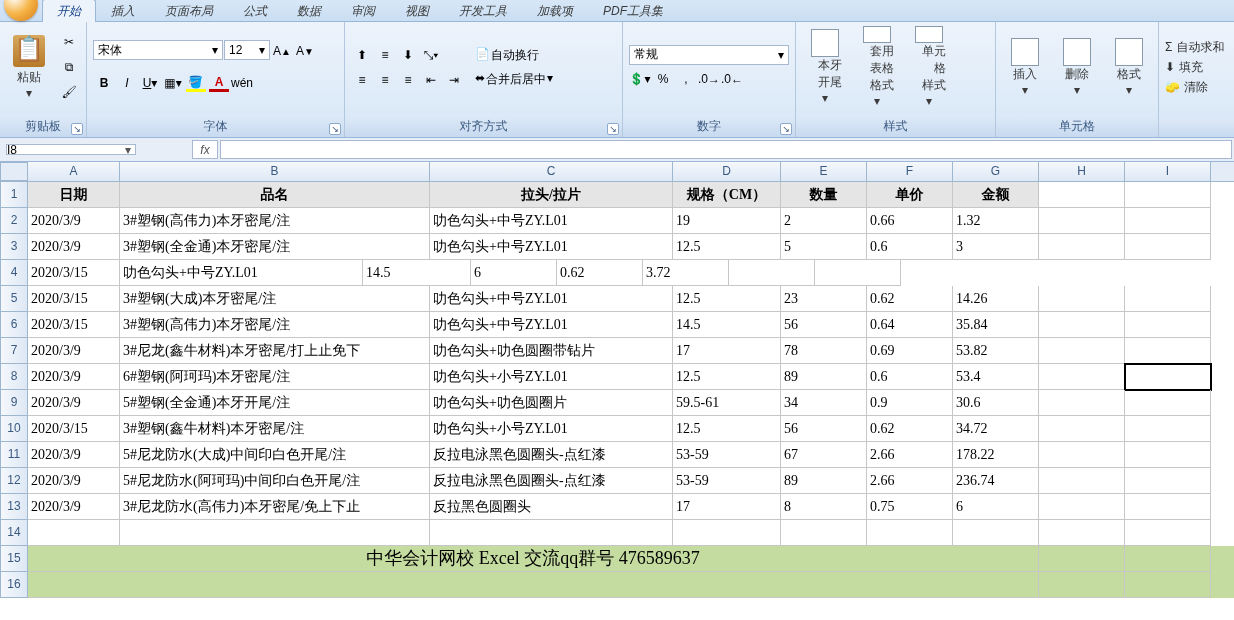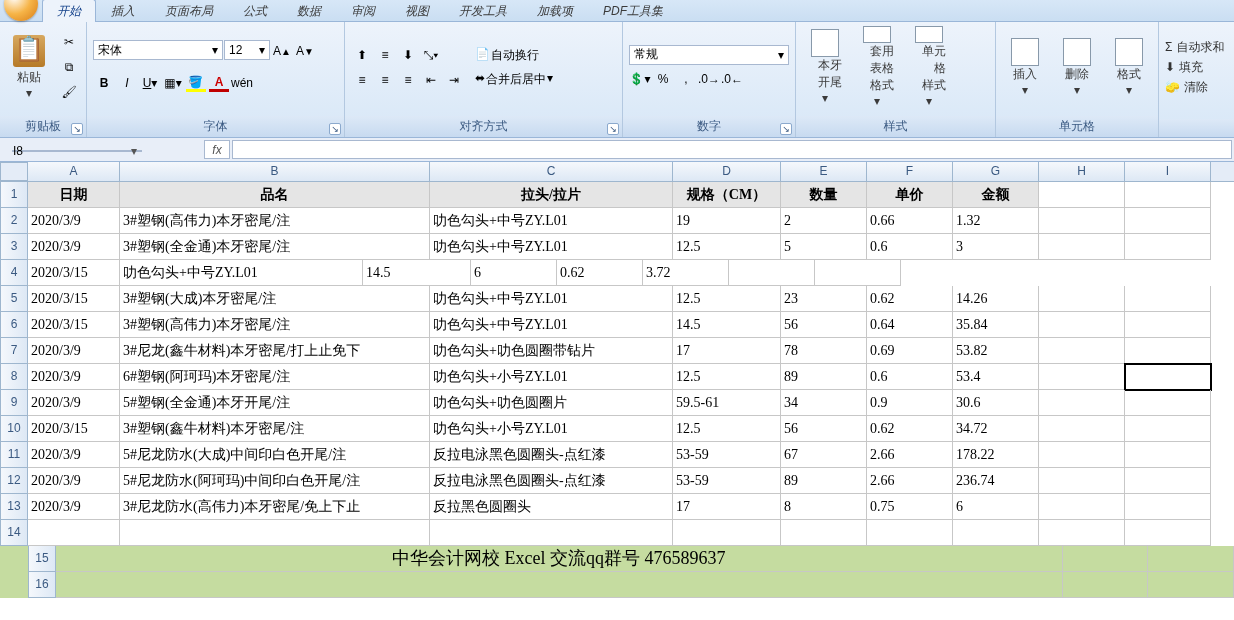--- a/index.html
+++ b/index.html
@@ -26,35 +26,35 @@
   .mini-btn { width: 22px; height: 22px; border: 1px solid transparent; border-radius: 2px; display: flex; align-items: center; justify-content: center; cursor: pointer; }
 
   
   .ico-paste { background: linear-gradient(#d7a85f,#b67a28); border-radius: 3px; }
   .ico-paste::before { content: "📋"; font-size: 24px; line-height: 28px; display: block; text-align: center; }
   .ico-gen { display: inline-block; width: 28px; height: 28px; border: 1px solid #89a; background: #fff; }
   .ico-color { width: 20px; height: 3px; display: inline-block; }
 
   
   .fxbar { display: flex; height: 24px; border-bottom: 1px solid #9ab6d8; background: #e8eef8; align-items: stretch; }
-  .namebox { width: 130px; display: flex; align-items: center; justify-content: center; background: #fff; border: 1px solid #a8b8d0; margin: 12px; font-family: Tahoma; }
+  .namebox { width: 130px; display: flex; align-items: center; justify-content: center; background: #fff; border: 1px solid #a8b8d0; margin: 6px; font-family: Tahoma; }
   .namebox .dd { margin-left: auto; padding-right: 4px; color: #555; }
   .fx-sym { width: 26px; display: flex; align-items: center; justify-content: center; font-style: italic; color: #555; border: 1px solid #a8b8d0; margin: 2px 0; background: #fff; }
   .fx-input { flex: 1; border: 1px solid #a8b8d0; margin: 2px; background: #fff; }
 
   
   .grid { position: relative; }
   .cols { display: flex; background: #e4ecf7; border-bottom: 1px solid #9eb6ce; height: 20px; }
   .corner { width: 28px; background: #e4ecf7; border: 1px solid #9eb6ce; }
   .col-hdr { border-right: 1px solid #9eb6ce; text-align: center; line-height: 18px; color: #3b5a82; font-size: 12px; background: linear-gradient(#f5f8fc,#dde8f5); }
   .data-row { display: flex; height: 26px; }
   .row-hdr { width: 28px; text-align: center; line-height: 25px; background: linear-gradient(to right,#f5f8fc,#dde8f5); border: 1px solid #9eb6ce; border-top: none; color: #3b5a82; }
   .cell { border-right: 1px solid #c7c7c7; border-bottom: 1px solid #c7c7c7; line-height: 25px; padding: 0 3px; font-family: SimSun, serif; font-size: 14px; white-space: nowrap; overflow: hidden; }
   .hdr-cell { background: #e5e5e5; font-weight: bold; text-align: center; }
-  .footer-row { background: #c5dca0; padding-left: 28px; }
+  .footer-row { background: #c5dca0; }
   .footer-text { text-align: center; font-family: SimSun; font-size: 18px; }
   .cA{width:92px} .cB{width:310px} .cC{width:243px} .cD{width:108px} .cE{width:86px} .cF{width:86px} .cG{width:86px} .cH{width:86px} .cI{width:86px}
   .sel { outline: 2px solid #000; outline-offset: -1px; }
 
   .edit-row { display: flex; align-items: center; gap: 4px; font-size: 12px; color: #333; }
 </style>
 </head>
 <body>
 
 <div class="tabs">

